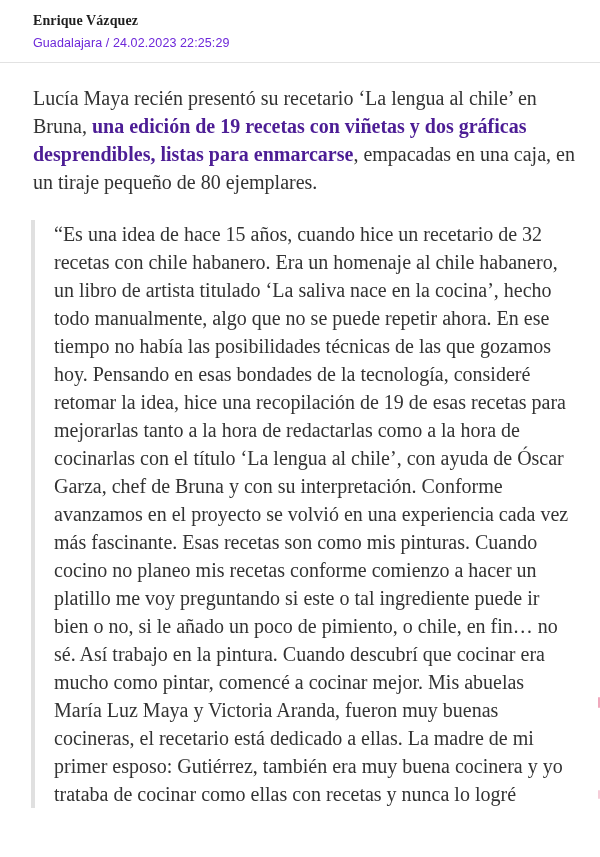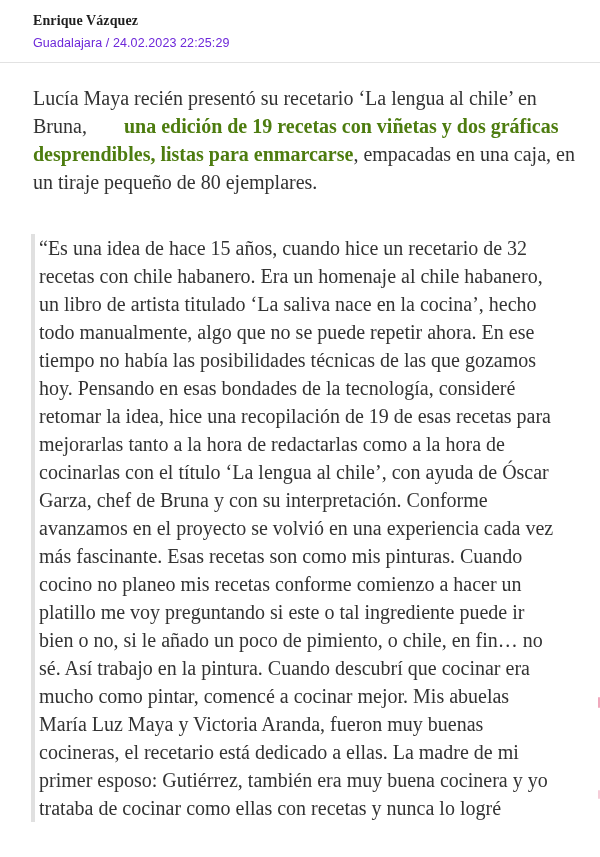--- a/index.html
+++ b/index.html
@@ -53,27 +53,26 @@
   .lede {
     margin: 0 22px 0 33px;
     width: 545px;
     font-family: "Liberation Serif", "DejaVu Serif", serif;
     font-size: 20px;
     line-height: 28px;
     color: #333333;
   }
   .lede strong {
     font-weight: 700;
-    color: #4d7c0f;
-    margin-left: 32px;
+    color: #4c1d95;
   }
   .pull-quote {
-    margin: 38px 28px 0 31px;
+    margin: 24px 28px 0 31px;
     border-left: 4px solid #e0e0e0;
-    padding-left: 4px;
+    padding-left: 19px;
   }
   .pull-quote p {
     font-family: "Liberation Serif", "DejaVu Serif", serif;
     font-size: 20px;
     line-height: 28px;
     color: #333333;
     width: 519px;
   }
   .edge-marker {
     position: absolute;

